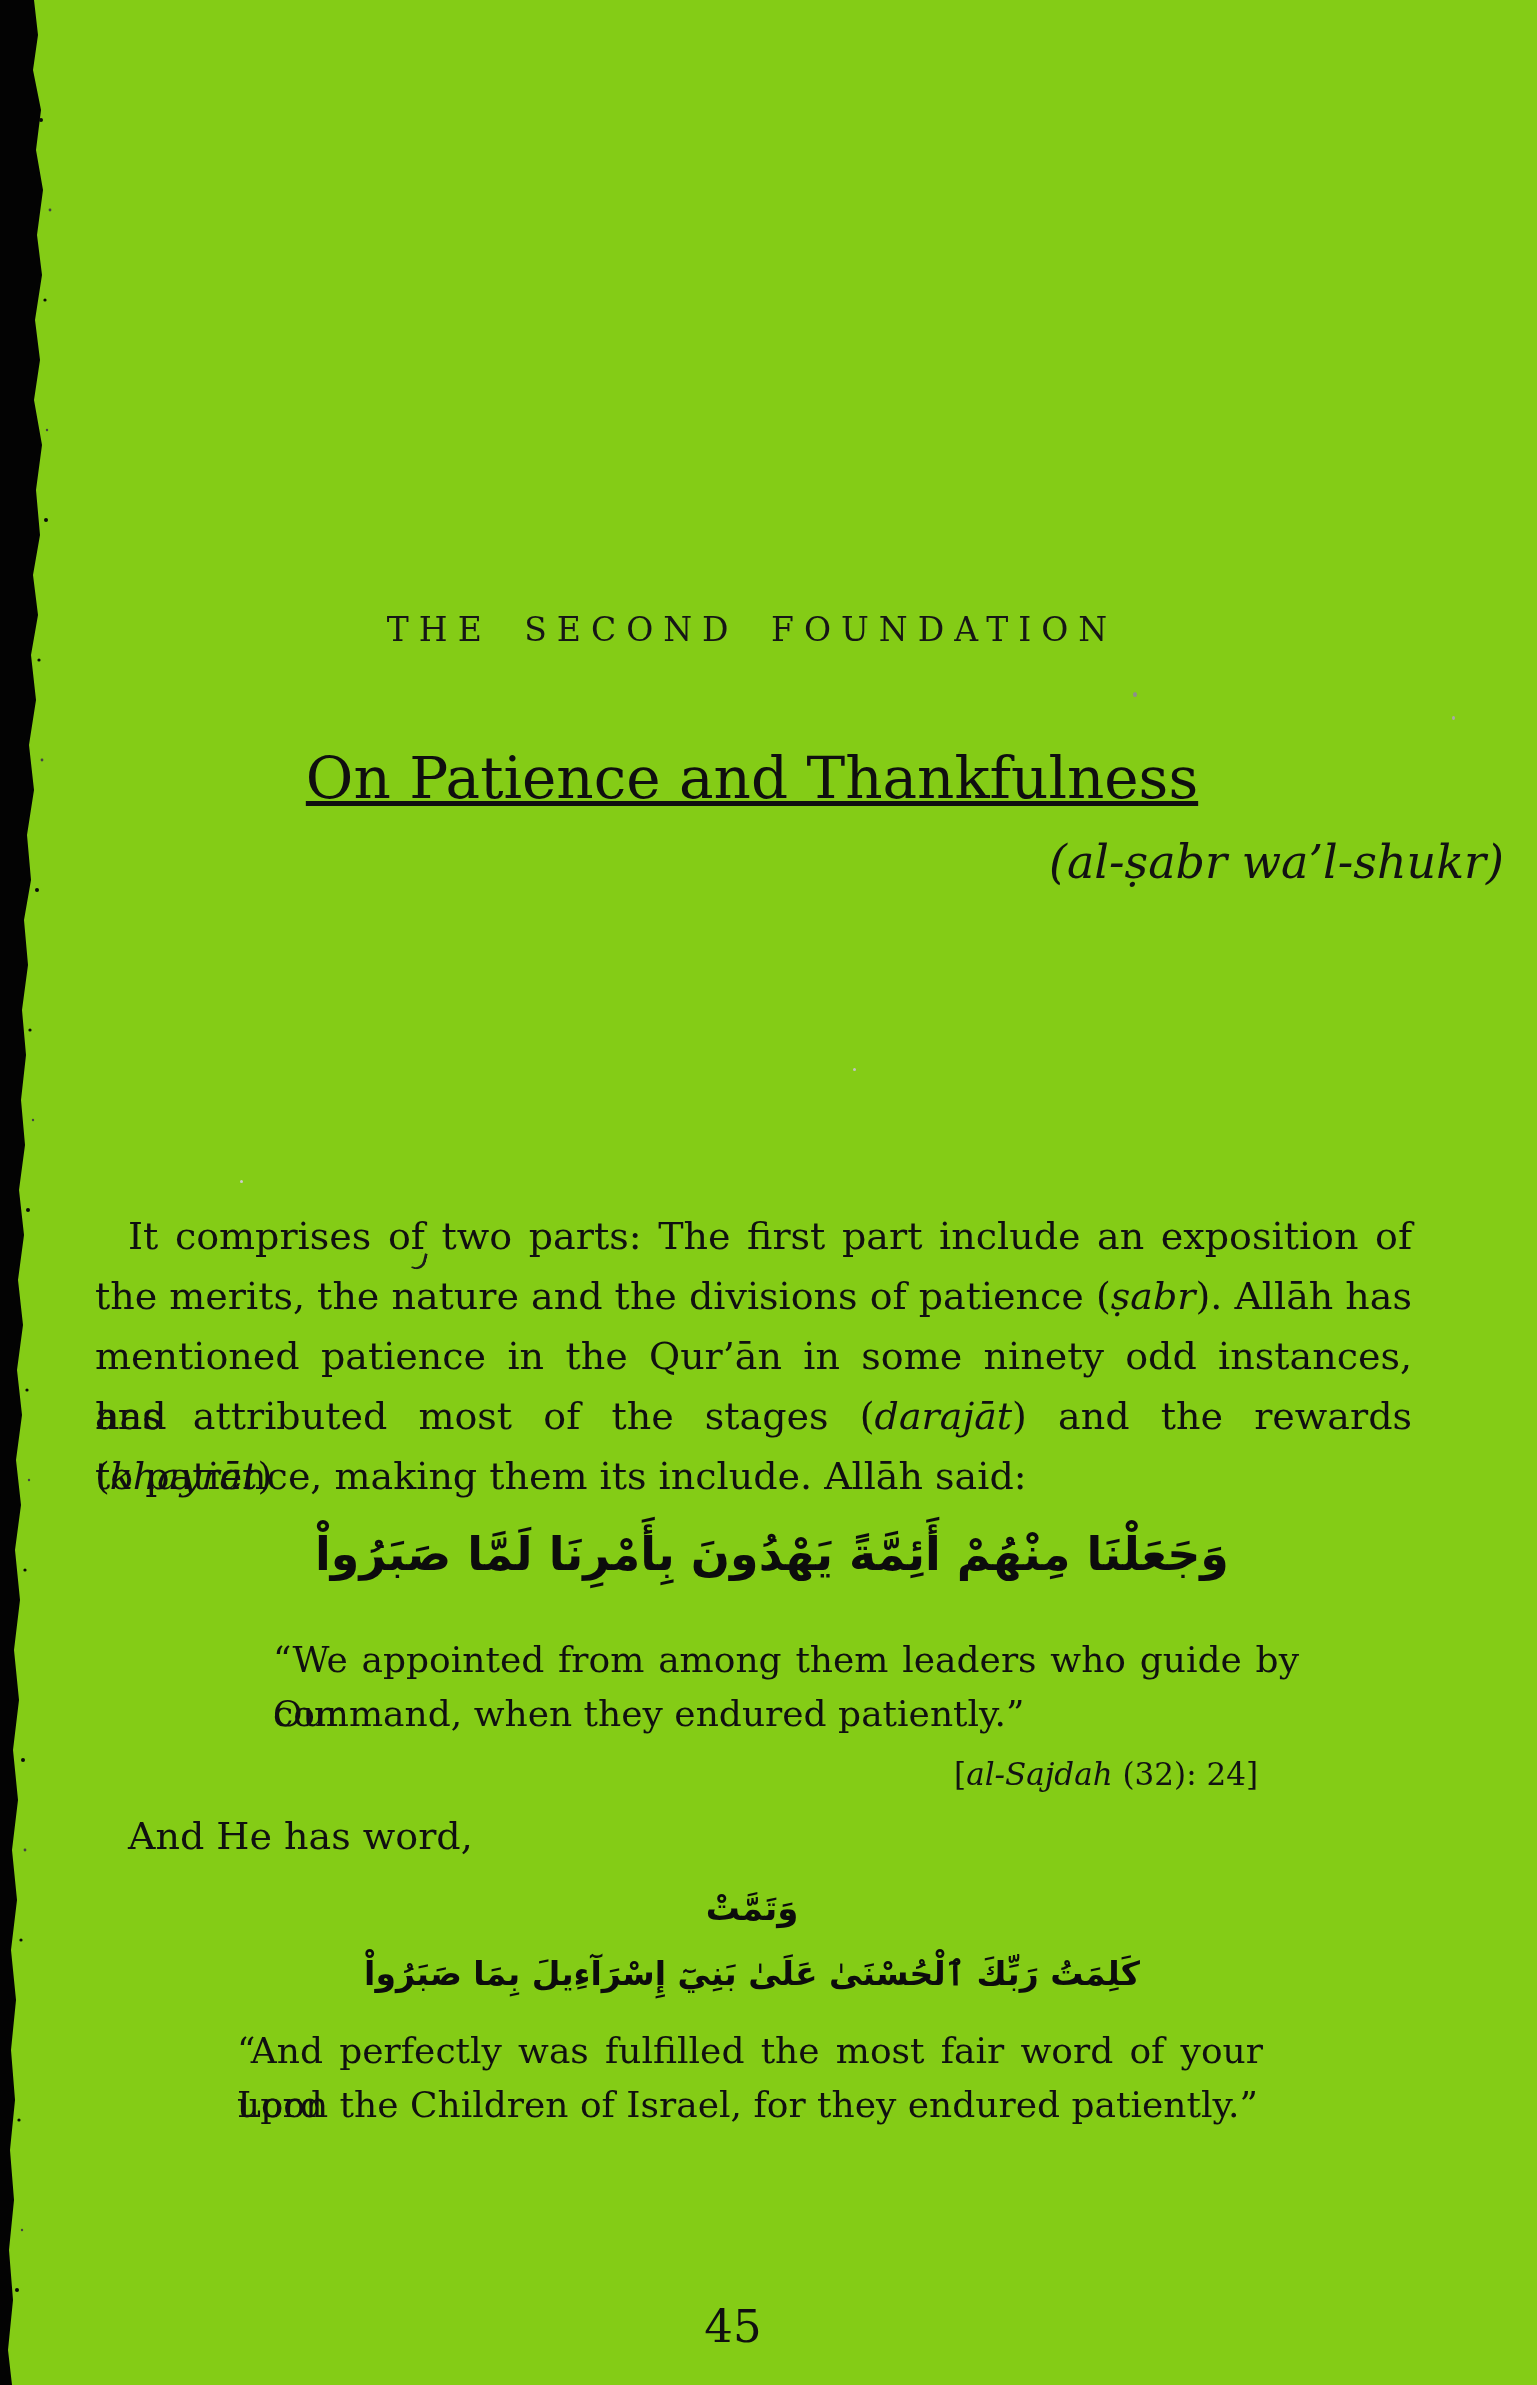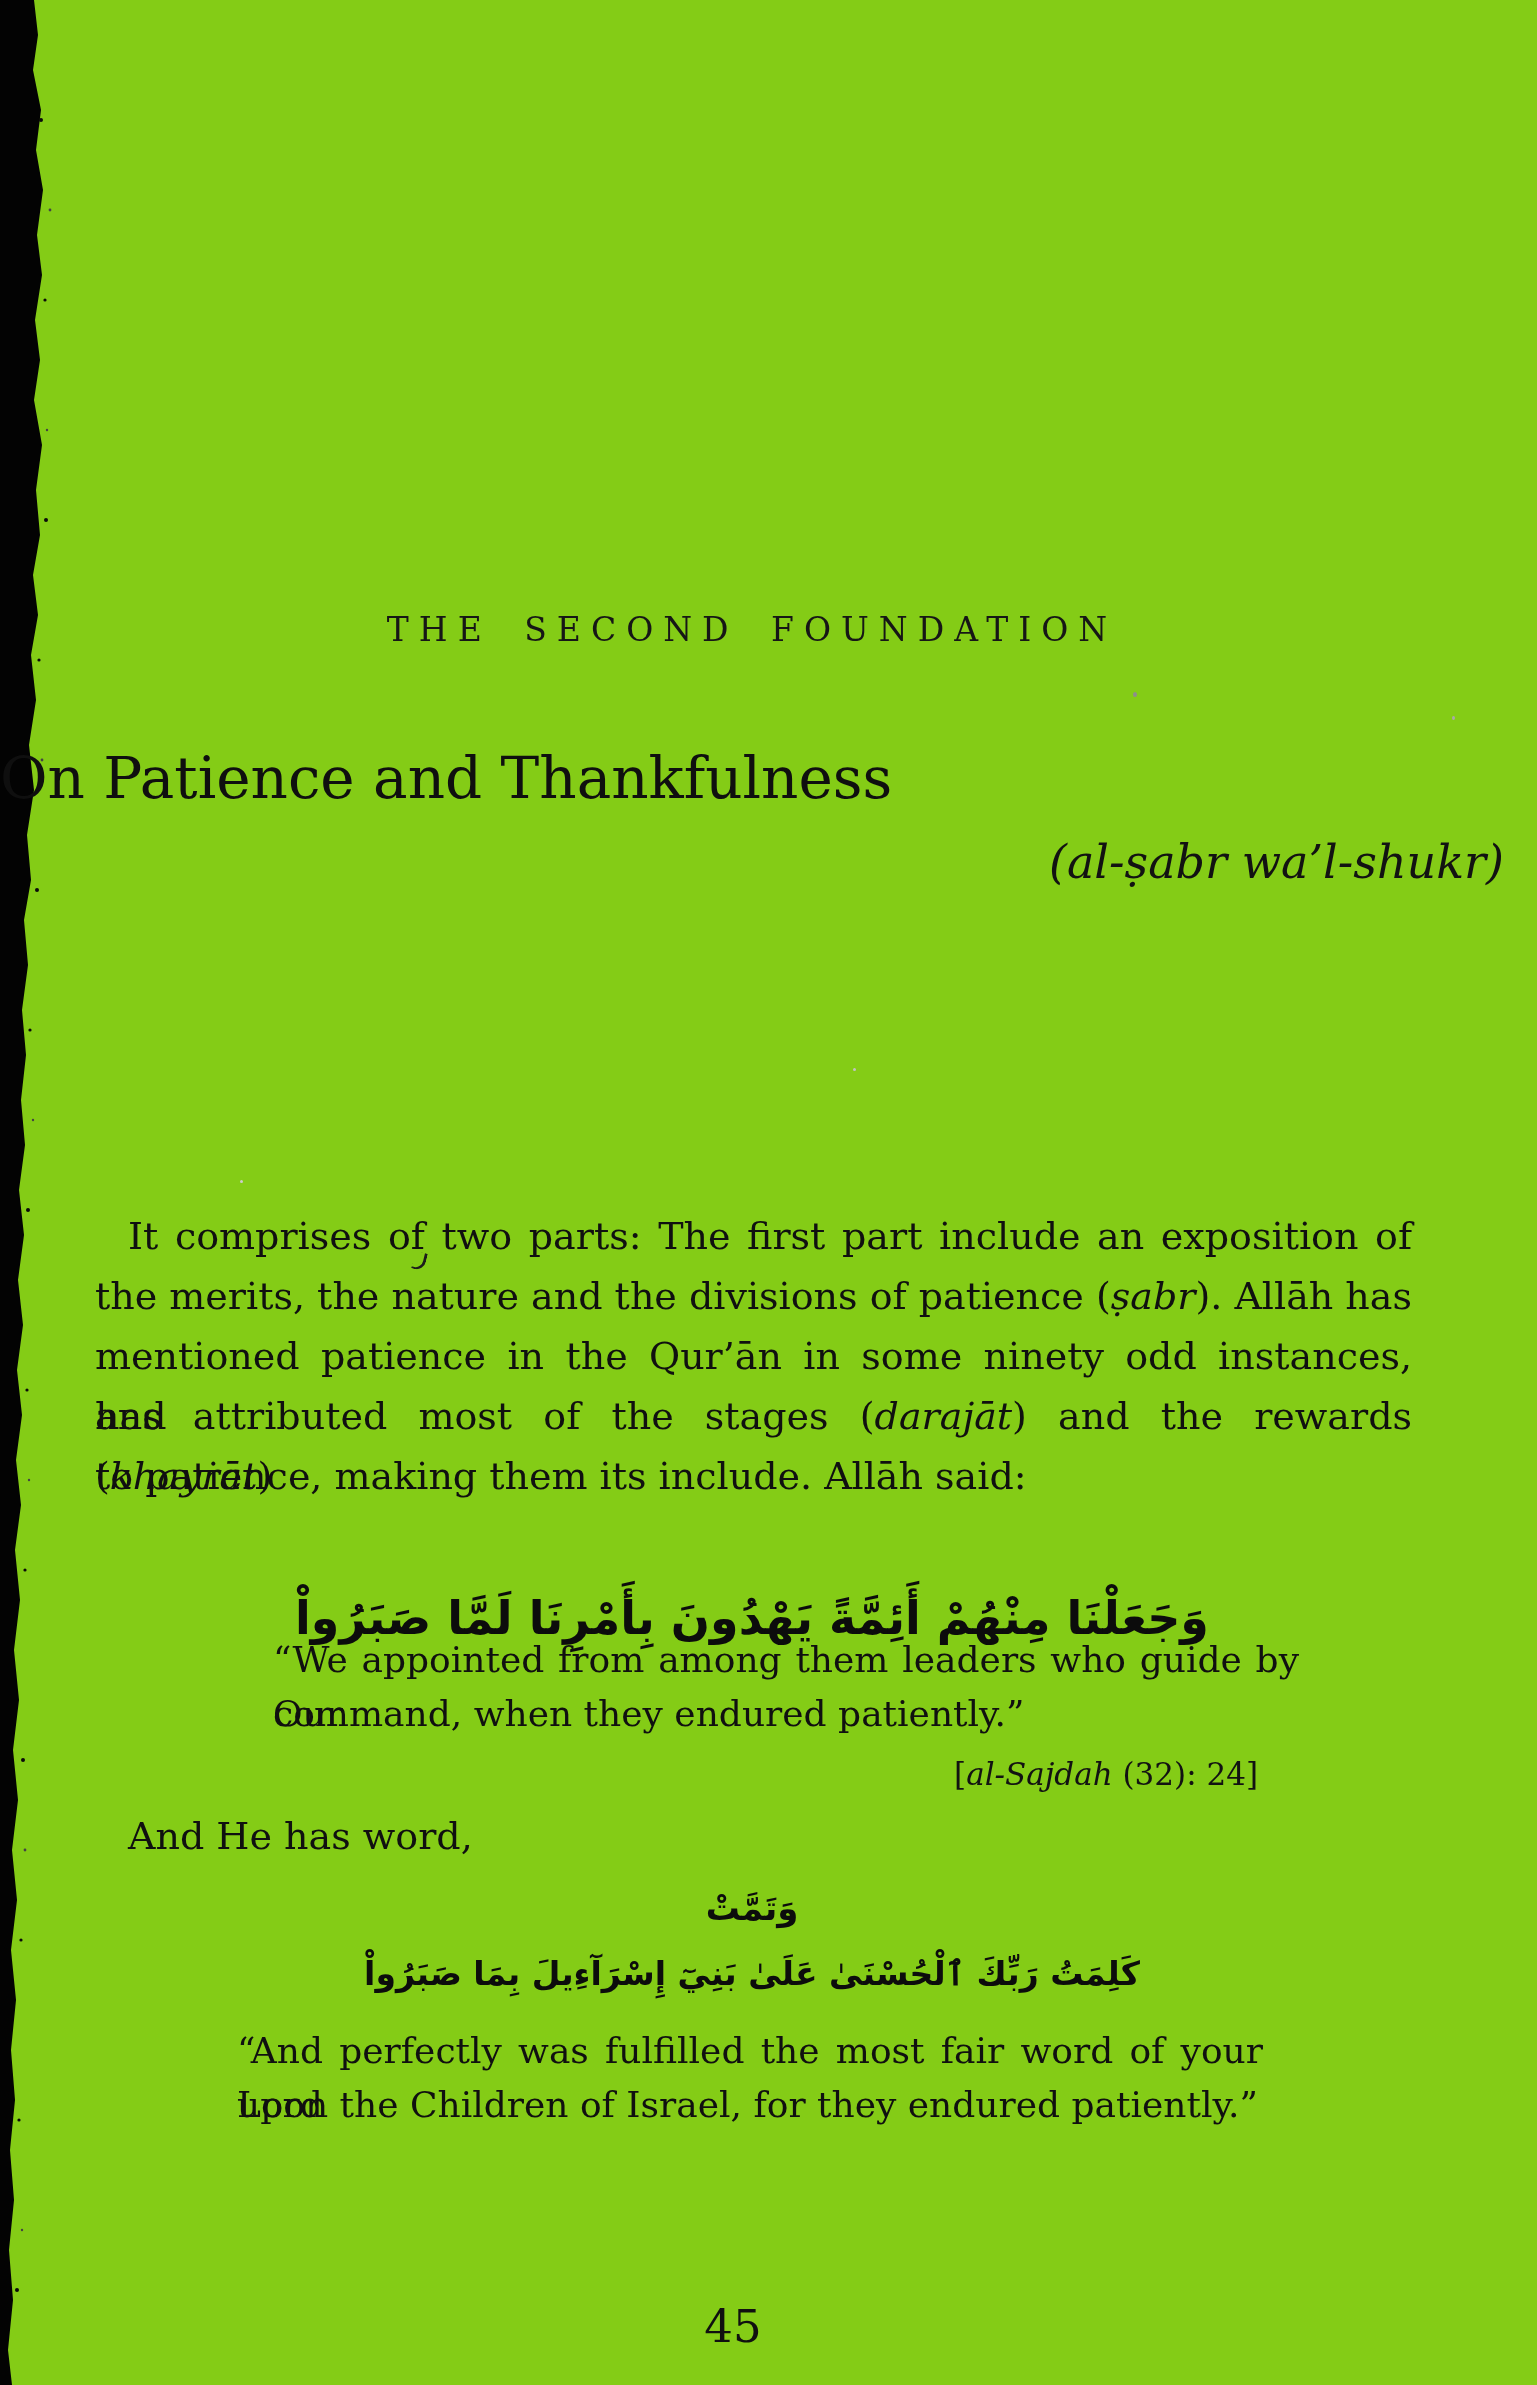--- a/index.html
+++ b/index.html
@@ -16,22 +16,22 @@
 
   .kicker {
     position:absolute; top:612px; left:0; width:100%;
     text-align:center;
     font-size:33px; line-height:36px;
     letter-spacing:10px; word-spacing:12px;
     color:#161616;
   }
   .title {
     position:absolute; top:746px; left:0; width:100%;
-    text-align:left; font-size:58px; line-height:64px;
-    font-weight:normal; margin:0; color:#0f0f0f;
+    text-align:center; font-size:58px; line-height:64px;
+    font-weight:normal; margin:0; color:#0f0f0f;text-decoration:underline;
   }
   .subtitle {
     position:absolute; top:830px; left:0; width:100%;
     text-align:right; font-style:italic;
     font-size:46px; line-height:64px; color:#121212;
   }
 
   .para {
     position:absolute; left:95px; top:1206px; width:1317px;
     font-size:38px; color:#101010;
@@ -40,21 +40,21 @@
   .line.indent { text-indent:33px; }
   .jfull { text-align:justify; text-align-last:justify; }
   .it { font-style:italic; }
 
   .arabic {
     position:absolute; left:0; width:100%;
     text-align:center; direction:rtl;
     font-family:"DejaVu Sans", sans-serif;
     font-weight:bold; color:#0c0c0c;
   }
-  .v1  { top:1572px; font-size:46px; line-height:92px; }
+  .v1  { top:1508px; font-size:46px; line-height:92px;padding-left:20px; }
   .v2a { top:1876px; font-size:34px; line-height:64px; }
   .v2b { top:1928px; font-size:33px; line-height:92px; }
 
   .quote {
     position:absolute; left:237px; width:1026px;
     font-size:36px; color:#101010;
   }
   .quote .line { height:54px; line-height:54px; }
   .q1 { top:1633px;margin-left:36px; }
   .q2 { top:2024px; }

